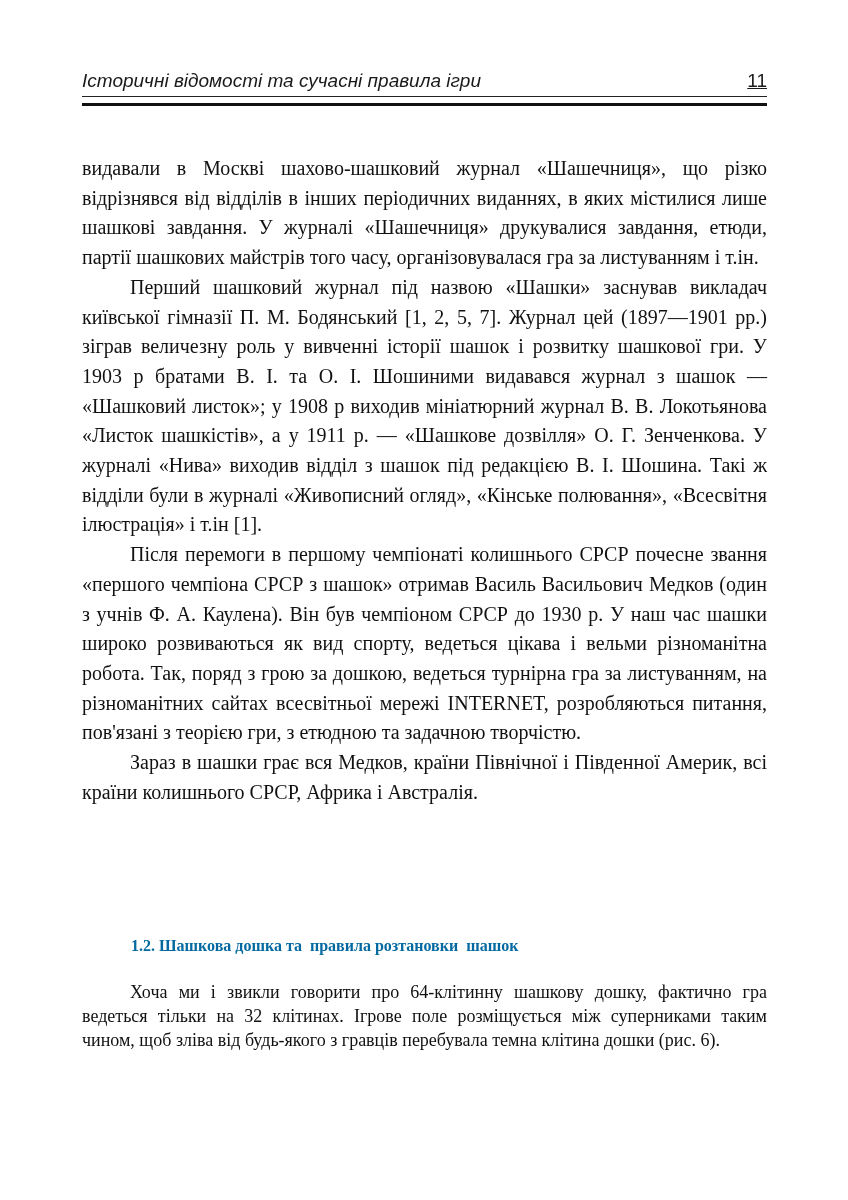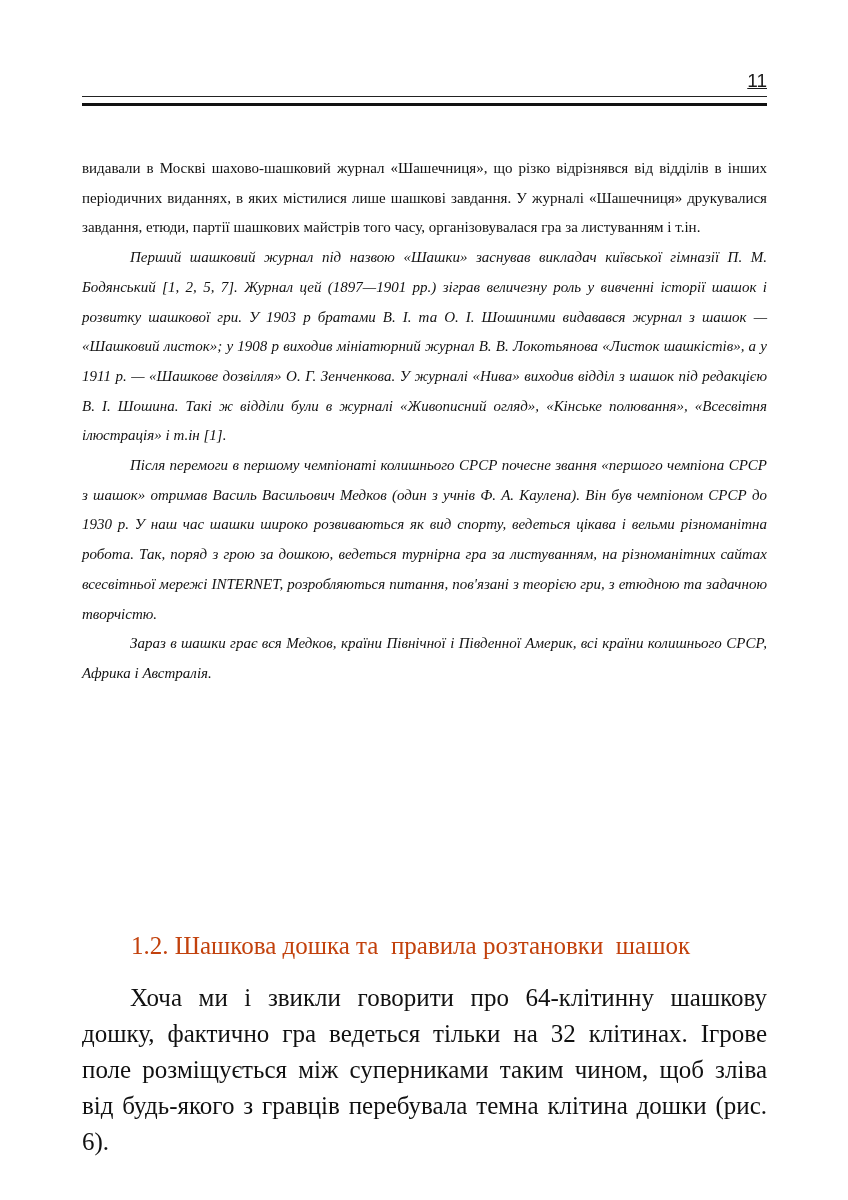--- a/index.html
+++ b/index.html
@@ -7,41 +7,42 @@
   .running-head {
     position: absolute; left: 82px; top: 70px; width: 685px; height: 24px;
     font-family: "Liberation Sans", sans-serif; font-size: 19px; color: #1a1a1a;
   }
   .running-head .title { position: absolute; left: 0; top: 0; font-style: italic; }
   .running-head .page-no { position: absolute; right: 0; top: 0; text-decoration: underline; }
   .rule-thin { position: absolute; left: 82px; width: 685px; top: 96px; height: 1px; background: #222; }
   .rule-thick { position: absolute; left: 82px; width: 685px; top: 103px; height: 3px; background: #111; }
   .body-text {
     position: absolute; left: 82px; top: 154px; width: 685px;
-    font-family: "Liberation Serif", serif; font-size: 15px; line-height: 29.7px;
+    font-family: "Liberation Serif", serif; font-size: 20px; line-height: 29.7px;
     text-align: justify; color: #111;
   }
   .body-text p { margin: 0; text-indent: 0; }
-  .body-text p.indent { text-indent: 48px; font-style: italic; }
+  .body-text p.indent { text-indent: 48px; }
   .section-heading {
     position: absolute; left: 131px; top: 931px; width: 640px;
-    font-family: "Liberation Serif", serif; font-weight: normal; font-size: 25px; line-height: 29px; color: #c2410c;
+    font-family: "Liberation Serif", serif; font-weight: bold; font-size: 16px; line-height: 29px; color: #0369a1;
     white-space: pre;
   }
   .section-body {
     position: absolute; left: 82px; top: 980px; width: 685px;
-    font-family: "Liberation Serif", serif; font-size: 25px; line-height: 36px;
+    font-family: "Liberation Serif", serif; font-size: 18px; line-height: 24px;
     text-align: justify; color: #111;
   }
   .section-body p { margin: 0; text-indent: 48px; }
 </style>
 </head>
 <body>
 
 <div class="running-head">
+  <span class="title">Історичні відомості та сучасні правила ігри</span>
   <span class="page-no">11</span>
 </div>
 <div class="rule-thin"></div>
 <div class="rule-thick"></div>
 
 <div class="body-text">
   <p>видавали в Москві шахово-шашковий журнал «Шашечниця», що різко відрізнявся від відділів в інших періодичних виданнях, в яких містилися лише шашкові завдання. У журналі «Шашечниця» друкувалися завдання, етюди, партії шашкових майстрів того часу, організовувалася гра за листуванням і т.ін.</p>
   <p class="indent">Перший шашковий журнал під назвою «Шашки» заснував викладач київської гімназії П. М. Бодянський [1, 2, 5, 7]. Журнал цей (1897—1901 рр.) зіграв величезну роль у вивченні історії шашок і розвитку шашкової гри. У 1903 р братами В. І. та О. І. Шошиними видавався журнал з шашок — «Шашковий листок»; у 1908 р виходив мініатюрний журнал В. В. Локотьянова «Листок шашкістів», а у 1911 р. — «Шашкове дозвілля» О. Г. Зенченкова. У журналі «Нива» виходив відділ з шашок під редакцією В. І. Шошина. Такі ж відділи були в журналі «Живописний огляд», «Кінське полювання», «Всесвітня ілюстрація» і т.ін [1].</p>
   <p class="indent">Після перемоги в першому чемпіонаті колишнього СРСР почесне звання «першого чемпіона СРСР з шашок» отримав Василь Васильович Медков (один з учнів Ф. А. Каулена). Він був чемпіоном СРСР до 1930 р. У наш час шашки широко розвиваються як вид спорту, ведеться цікава і вельми різноманітна робота. Так, поряд з грою за дошкою, ведеться турнірна гра за листуванням, на різноманітних сайтах всесвітньої мережі INTERNET, розробляються питання, пов'язані з теорією гри, з етюдною та задачною творчістю.</p>
   <p class="indent">Зараз в шашки грає вся Медков, країни Північної і Південної Америк, всі країни колишнього СРСР, Африка і Австралія.</p>

